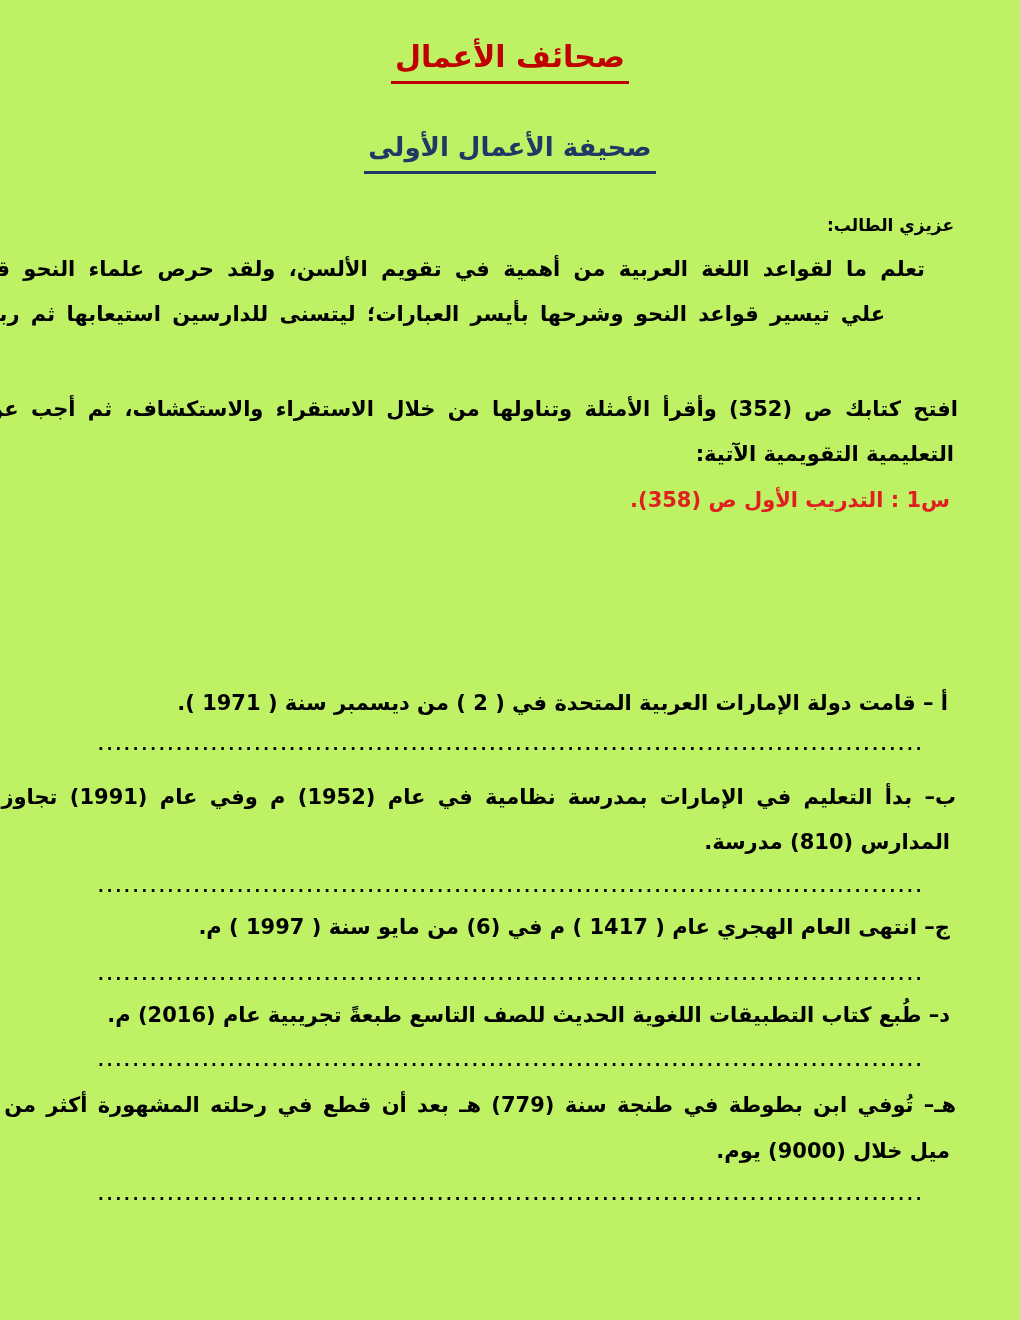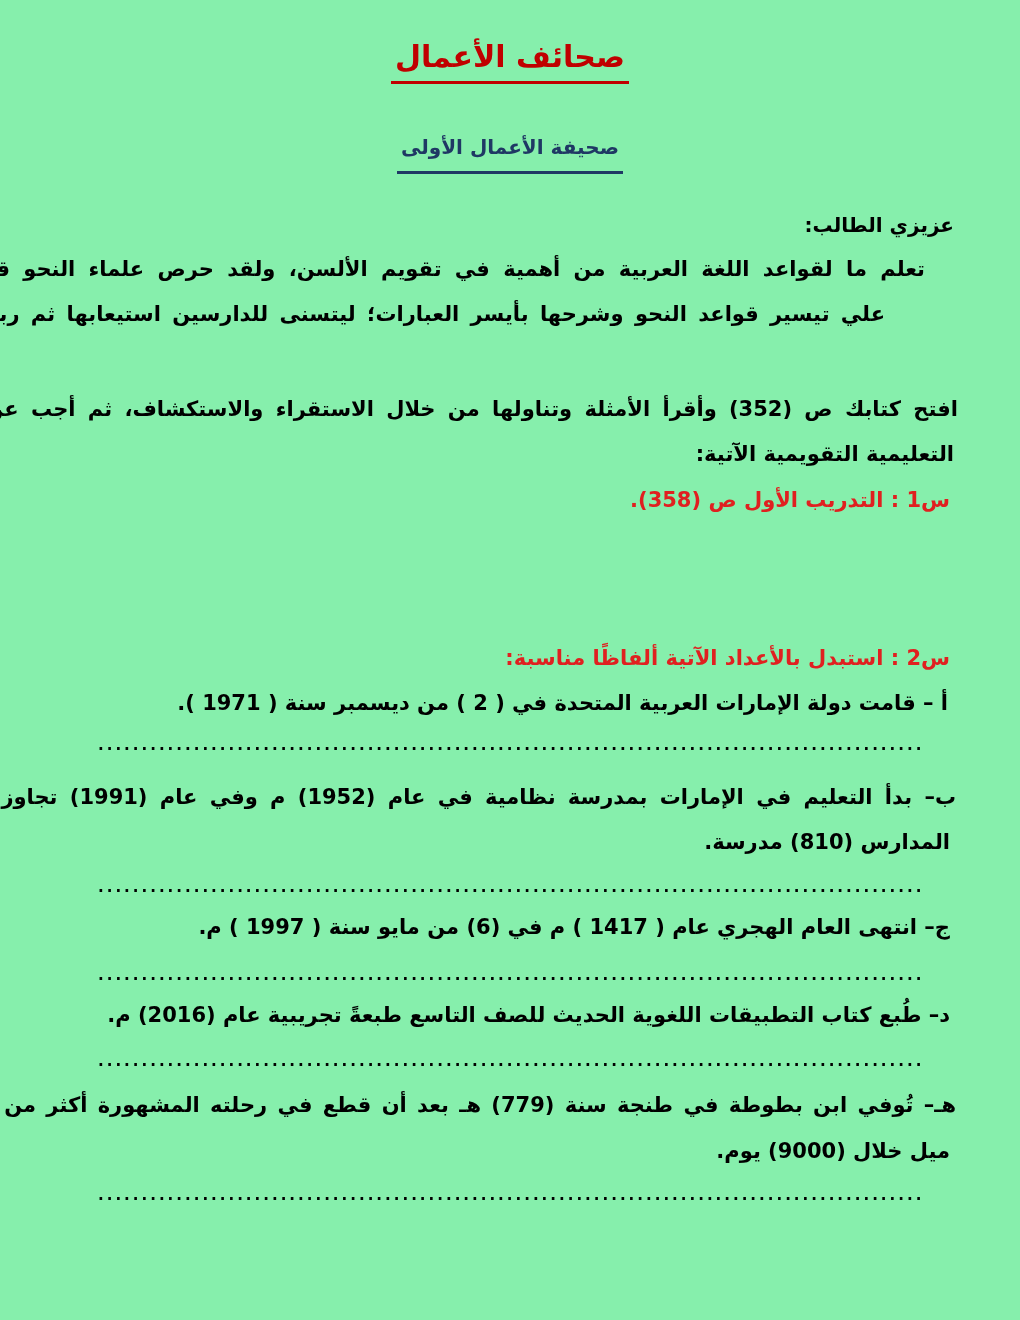--- a/index.html
+++ b/index.html
@@ -1,33 +1,33 @@
 <!DOCTYPE html>
 <html dir="rtl" lang="ar"><head>
 <meta charset="utf-8">
 <style>
   html, body { margin: 0; padding: 0; background: #ffffff; }
   .page {
     position: relative;
     width: 1020px;
     height: 1320px;
-    background: #86efac;
+    background: #bef264;
     font-family: "DejaVu Sans", sans-serif;
     font-weight: bold;
     color: #000000;
     direction: rtl;
     overflow: hidden;
   }
   .line { position: absolute; white-space: nowrap; font-size: 21px; line-height: 34px; }
   .center { left: 0; right: 0; text-align: center; }
   .underline { display: inline-block; border-bottom: 3px solid currentColor; padding: 0 4px 7px 4px; }
   .title-red { color: #C00000; font-size: 30px; }
-  .heading-navy { color: #1F3864; font-size: 20px; }
+  .heading-navy { color: #1F3864; font-size: 26px; }
   .question-red { color: #E02020; }
-  .salutation { font-size: 20px; }
+  .salutation { font-size: 17px; }
   .w-just1 { word-spacing: 6px; }
   .w-just2 { word-spacing: 5px; }
   .w-just3 { word-spacing: 3px; }
   .dots {
     position: absolute;
     left: 98px; right: 100px;
     height: 22px;
     overflow: hidden;
     white-space: nowrap;
     font-size: 15px;
@@ -77,21 +77,20 @@
 
   <div class="line pos-intro1 w-just1">تعلم ما لقواعد اللغة العربية من أهمية في تقويم الألسن، ولقد حرص علماء النحو قديمًا وحديثًا</div>
   <div class="line pos-intro2">علي تيسير قواعد النحو وشرحها بأيسر العبارات؛ ليتسنى للدارسين استيعابها ثم ربطها بحياتهم.</div>
 
   <div class="line pos-instr1 w-just2">افتح كتابك ص (352) وأقرأ الأمثلة وتناولها من خلال الاستقراء والاستكشاف، ثم أجب عن النشاطات</div>
   <div class="line pos-instr2">التعليمية التقويمية الآتية:</div>
 
   <div class="line pos-q1 question-red">س1 : التدريب الأول ص (358).</div>
 
 
-  <div class="line pos-q2 question-red">س2 : استبدل بالأعداد الآتية ألفاظًا مناسبة:</div>
 
   <div class="line pos-item-a">أ – قامت دولة الإمارات العربية المتحدة في ( 2 ) من ديسمبر سنة ( 1971 ).</div>
   <div class="dots pos-dots1">........................................................................................................................</div>
 
   <div class="line pos-item-b1 w-just2">ب– بدأ التعليم في الإمارات بمدرسة نظامية في عام (1952) م وفي عام (1991) تجاوز عدد</div>
   <div class="line pos-item-b2">المدارس (810) مدرسة.</div>
   <div class="dots pos-dots2">........................................................................................................................</div>
 
   <div class="line pos-item-c">ج– انتهى العام الهجري عام ( 1417 ) م في (6) من مايو سنة ( 1997 ) م.</div>
   <div class="dots pos-dots3">........................................................................................................................</div>

